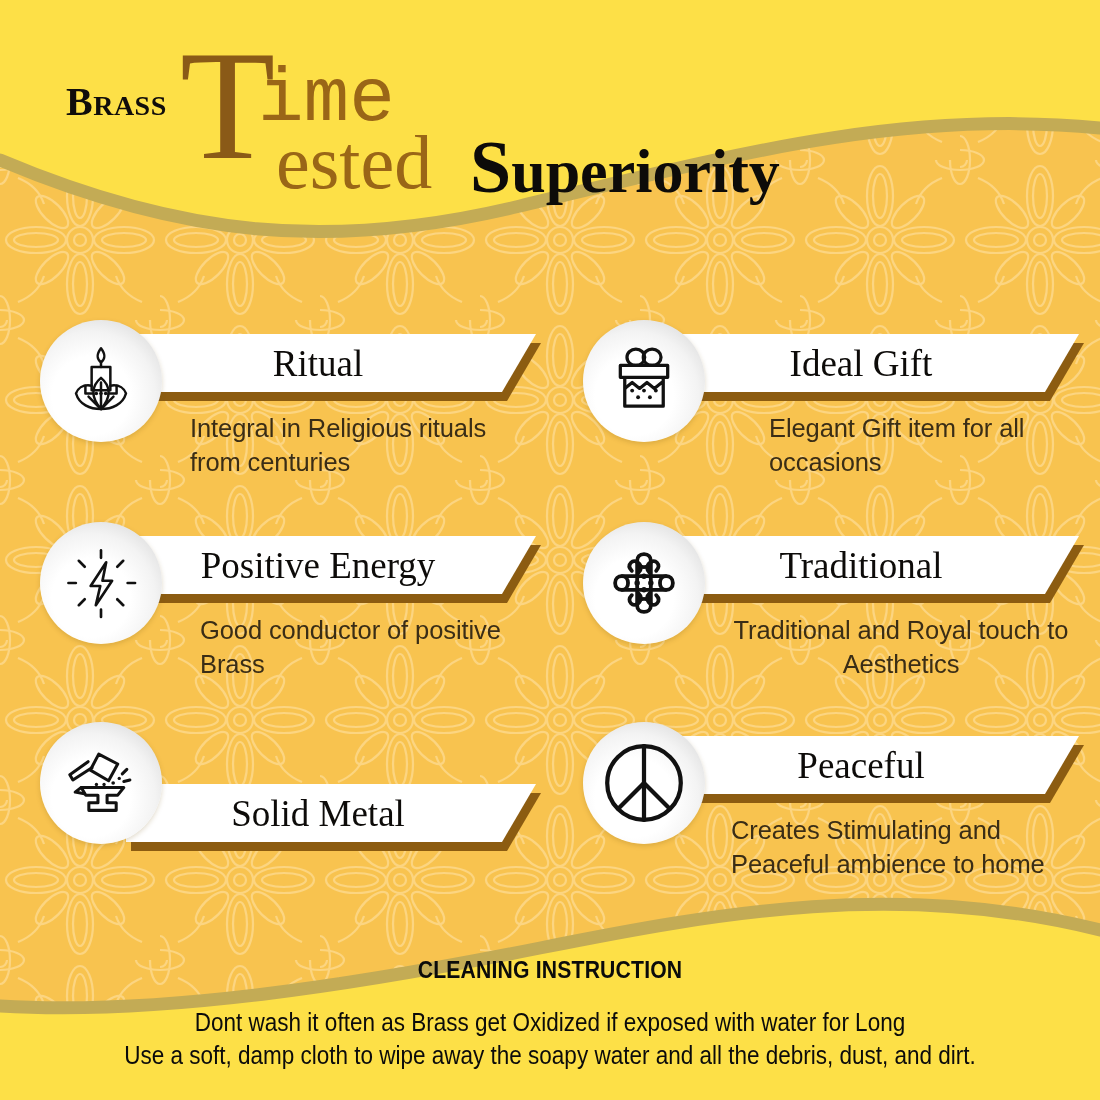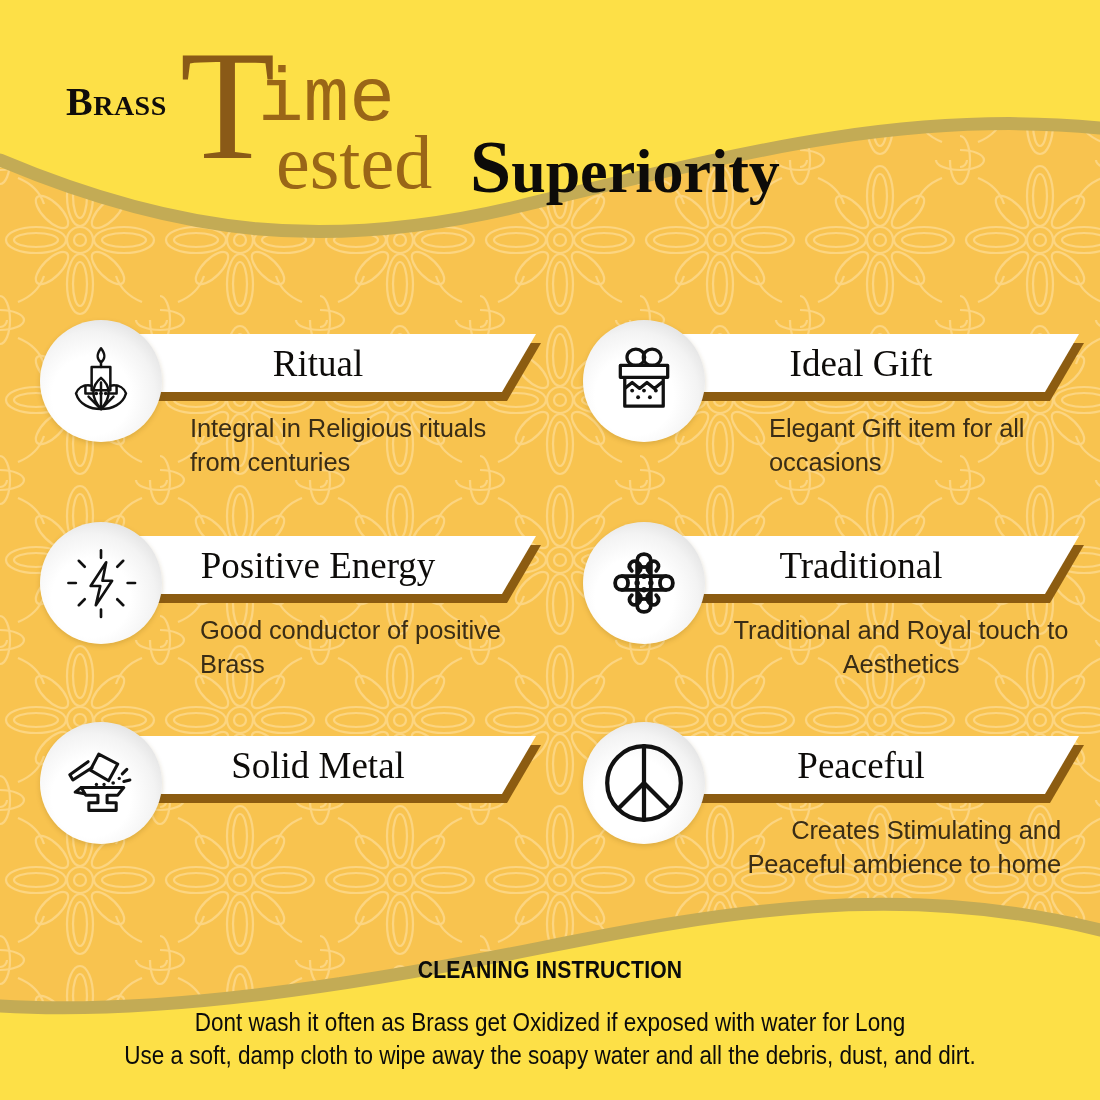--- a/index.html
+++ b/index.html
@@ -303,21 +303,21 @@
           <path d="M80,48 L88,46"></path>
         </g>
         <g fill="#111">
           <circle cx="66" cy="50" r="2.4"></circle>
             <circle cx="74" cy="44" r="2.2"></circle>
           <circle cx="54" cy="52" r="2.2"></circle>
             <circle cx="44" cy="52" r="2.2"></circle>
         </g>
       </svg>
     </div>
-    <div class="ribbon" style="width:410px;">
+    <div class="ribbon" style="width:410px;margin-top:48px;">
       <div class="shadow"></div>
       <div class="face"></div>
       <div class="label">Solid Metal</div>
     </div>
   </div>
 
   <div class="feat" style="left:583px;top:722px;width:500px;height:200px;">
     <div class="badge">
       <svg width="92" height="92" viewBox="0 0 100 100">
         <g fill="none" stroke="#111" stroke-width="4.6" stroke-linecap="round">
@@ -326,21 +326,21 @@
           <path d="M50,50 L22,78"></path>
           <path d="M50,50 L78,78"></path>
         </g>
       </svg>
     </div>
     <div class="ribbon" style="width:410px;">
       <div class="shadow"></div>
       <div class="face"></div>
       <div class="label">Peaceful</div>
     </div>
-    <div class="desc" style="left:148px;top:92px;width:330px;text-align:right;">Creates Stimulating and Peaceful ambience to home</div>
+    <div class="desc" style="left:148px;top:92px;width:330px;">Creates Stimulating and Peaceful ambience to home</div>
   </div>
 
   <div class="clean-head">CLEANING INSTRUCTION</div>
   <div class="clean-body">
     <div>Dont wash it often as Brass get Oxidized if exposed with water for Long</div>
     <div>Use a soft, damp cloth to wipe away the soapy water and all the debris, dust, and dirt.</div>
   </div>
 
 </div>
 

